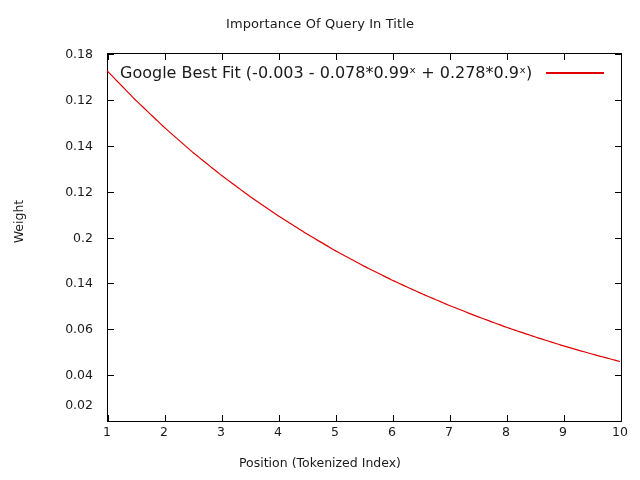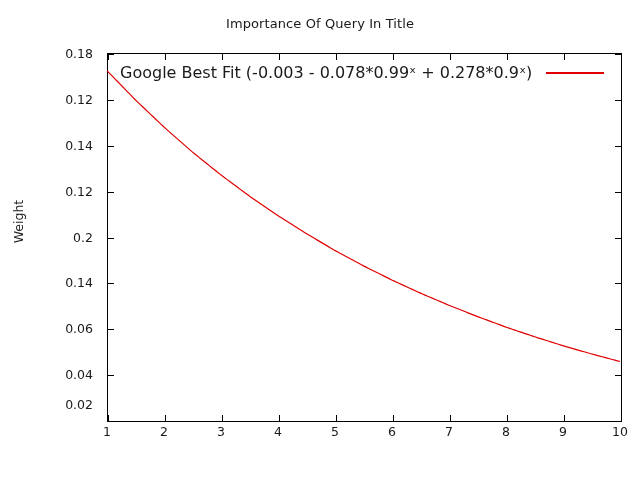--- a/index.html
+++ b/index.html
@@ -175,20 +175,21 @@
       <div class="xlabel-tick" style="left: 221px;">3</div>
       <div class="xlabel-tick" style="left: 278px;">4</div>
       <div class="xlabel-tick" style="left: 335px;">5</div>
       <div class="xlabel-tick" style="left: 392px;">6</div>
       <div class="xlabel-tick" style="left: 449px;">7</div>
       <div class="xlabel-tick" style="left: 506px;">8</div>
       <div class="xlabel-tick" style="left: 563px;">9</div>
       <div class="xlabel-tick" style="left: 620px;">10</div>
     </div>
 
+  <div class="axis-title-x">Position (Tokenized Index)</div>
 
   <div class="axis-title-y">Weight</div>
 
   <div class="legend">
     <span class="legend-label">Google Best Fit (-0.003 - 0.078*0.99ˣ + 0.278*0.9ˣ)</span>
     <span class="legend-key"></span>
   </div>
 
 </div>
 

